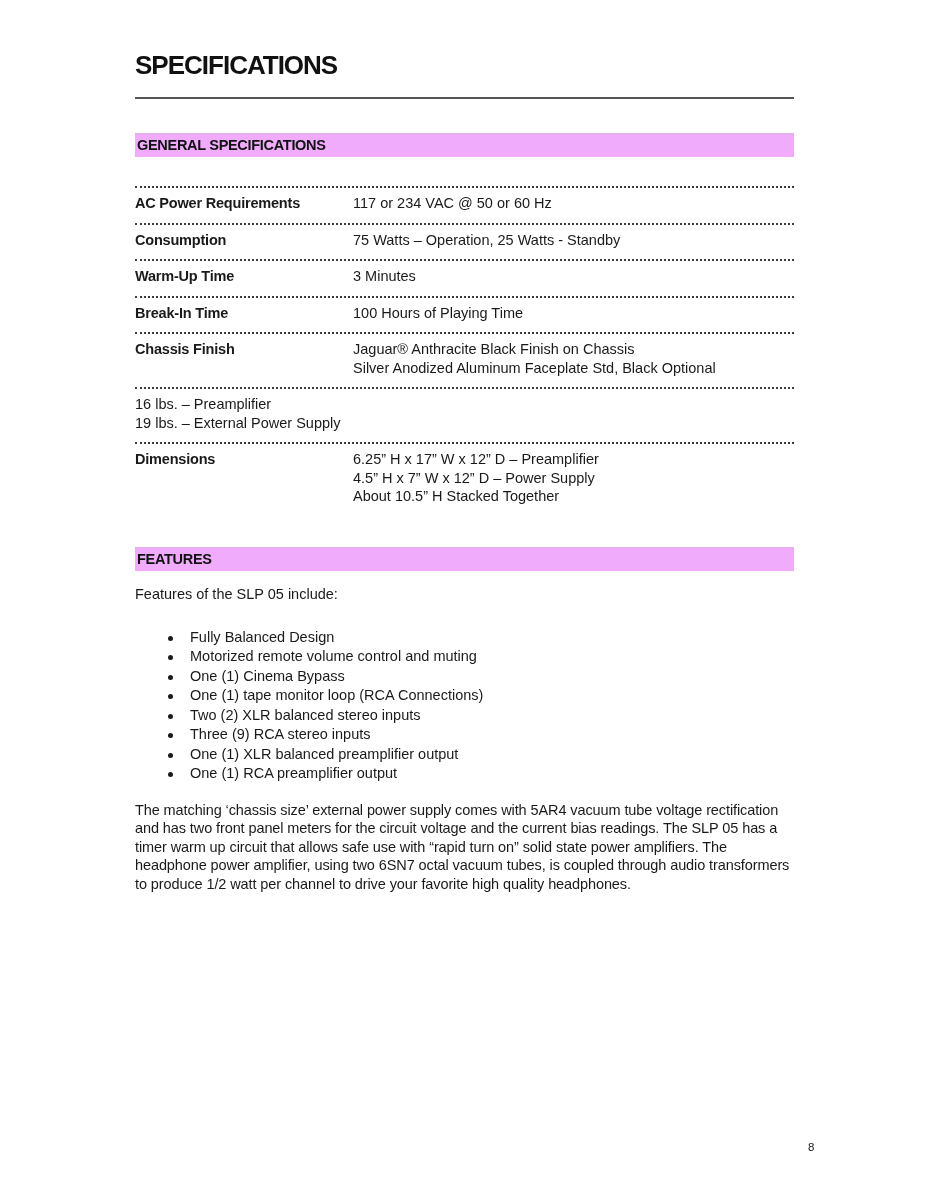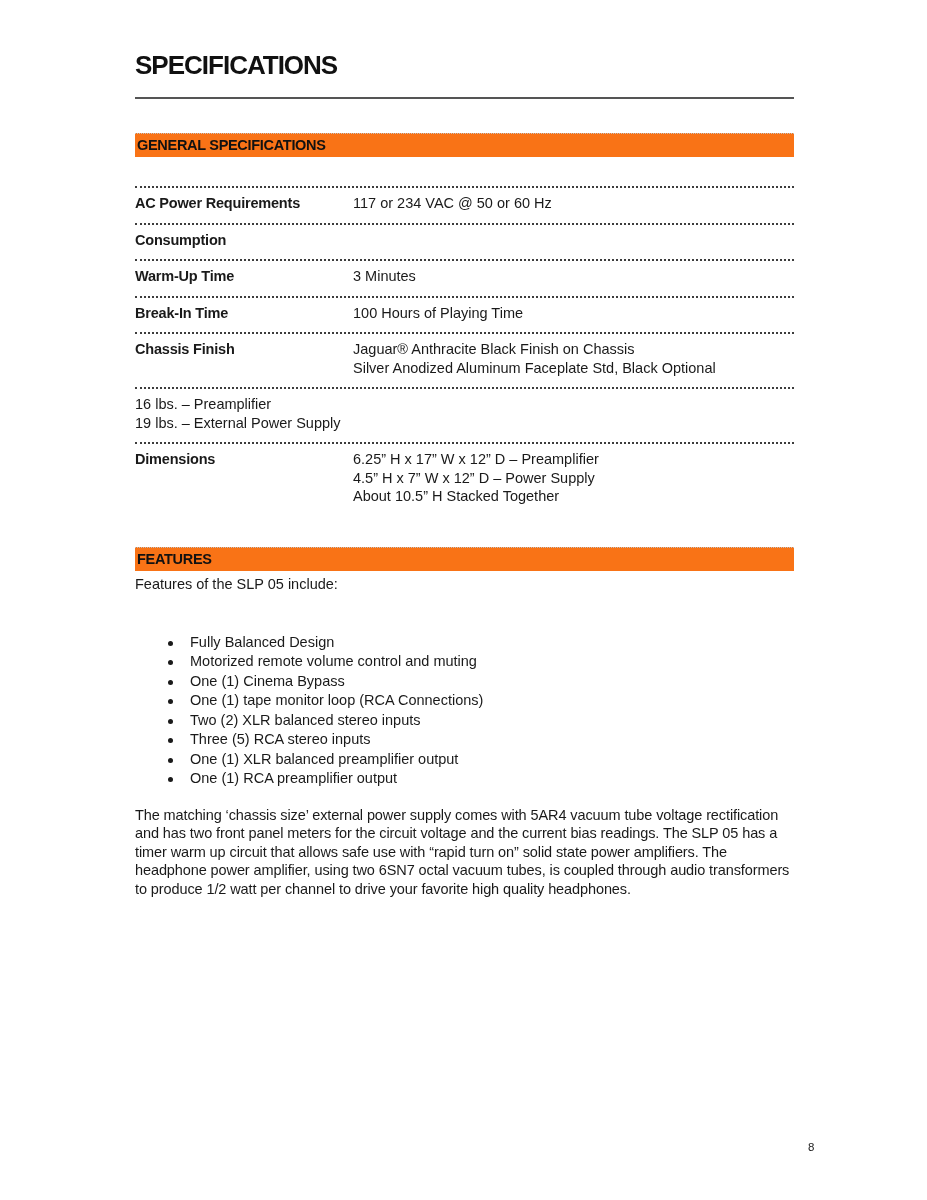--- a/index.html
+++ b/index.html
@@ -25,21 +25,21 @@
     color:#111;
   }
   .title-rule{
     margin-top:6px;
     border:0;
     border-top:2.5px solid #555555;
     width:100%;
   }
   .section-bar{
     margin-top:34px;
-    background:#f97316;
+    background:#f0abfc;
     border-top:1px dotted #c2c2c2;
     height:23px;
     line-height:23px;
     font-size:14.5px;
     font-weight:bold;
     letter-spacing:-0.3px;
     padding-left:2px;
     color:#111;
   }
   .spec-table{
@@ -61,27 +61,27 @@
   .spec-values{
     flex:1;
     font-size:14.5px;
     line-height:18.5px;
   }
   .spec-values div{min-height:18.5px;}
   .features-bar{
     margin-top:31px;
   }
   .features-intro{
-    margin-top:4px;
+    margin-top:14px;
     font-size:14.5px;
     line-height:19px;
   }
   .features-list{
     list-style:none;
-    margin:39px 0 0 0;
+    margin:24px 0 0 0;
     padding:0;
   }
   .features-list li{
     position:relative;
     padding-left:55px;
     font-size:14.5px;
     line-height:19.5px;
   }
   .bullet-icon{
     position:absolute;
@@ -118,20 +118,23 @@
 
     <div class="spec-row">
       <div class="spec-label">AC Power Requirements</div>
       <div class="spec-values">
         <div>117 or 234 VAC @ 50 or 60 Hz</div>
       </div>
     </div>
 
     <div class="spec-row">
       <div class="spec-label">Consumption</div>
+      <div class="spec-values">
+        <div>75 Watts – Operation, 25 Watts - Standby</div>
+      </div>
     </div>
 
     <div class="spec-row">
       <div class="spec-label">Warm-Up Time</div>
       <div class="spec-values">
         <div>3 Minutes</div>
       </div>
     </div>
 
     <div class="spec-row">
@@ -170,21 +173,21 @@
   <div class="section-bar features-bar">FEATURES</div>
 
   <div class="features-intro">Features of the SLP 05 include:</div>
 
   <ul class="features-list">
     <li><span class="bullet-icon"></span><span>Fully Balanced Design</span></li>
     <li><span class="bullet-icon"></span><span>Motorized remote volume control and muting</span></li>
     <li><span class="bullet-icon"></span><span>One (1) Cinema Bypass</span></li>
     <li><span class="bullet-icon"></span><span>One (1) tape monitor loop (RCA Connections)</span></li>
     <li><span class="bullet-icon"></span><span>Two (2) XLR balanced stereo inputs</span></li>
-    <li><span class="bullet-icon"></span><span>Three (5) RCA stereo inputs</span></li>
+    <li><span class="bullet-icon"></span><span>Three (9) RCA stereo inputs</span></li>
     <li><span class="bullet-icon"></span><span>One (1) XLR balanced preamplifier output</span></li>
     <li><span class="bullet-icon"></span><span>One (1) RCA preamplifier output</span></li>
   </ul>
 
   <div class="features-paragraph">The matching ‘chassis size’ external power supply comes with 5AR4 vacuum tube voltage rectification and has two front panel meters for the circuit voltage and the current bias readings. The SLP 05 has a timer warm up circuit that allows safe use with “rapid turn on” solid state power amplifiers. The headphone power amplifier, using two 6SN7 octal vacuum tubes, is coupled through audio transformers to produce 1/2 watt per channel to drive your favorite high quality headphones.</div>
 
 </div>
 
 <div class="page-number">8</div>
 

